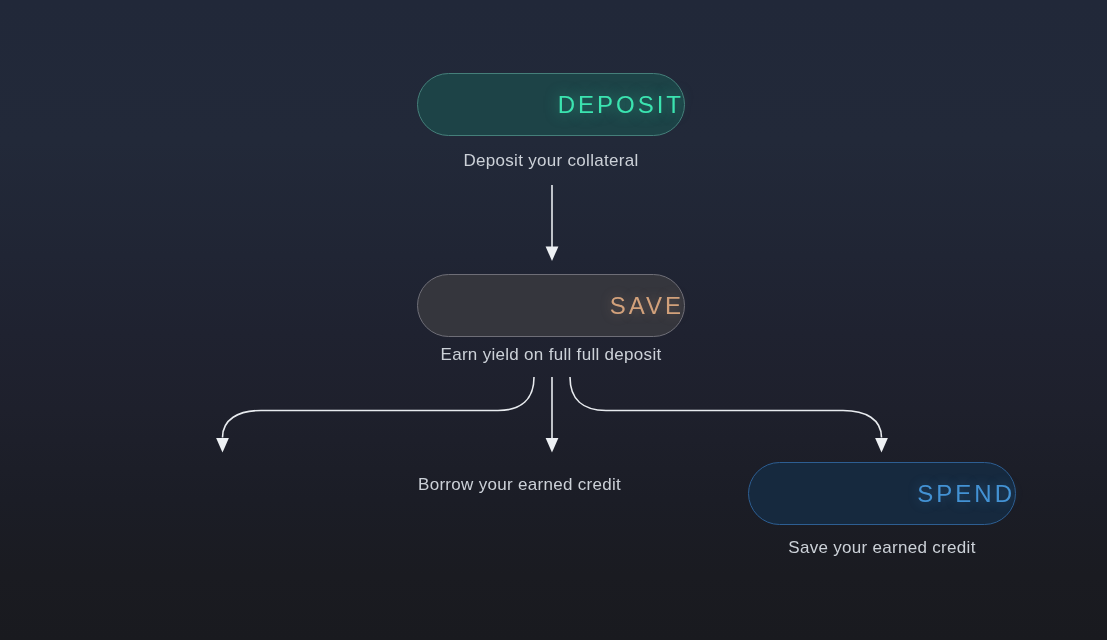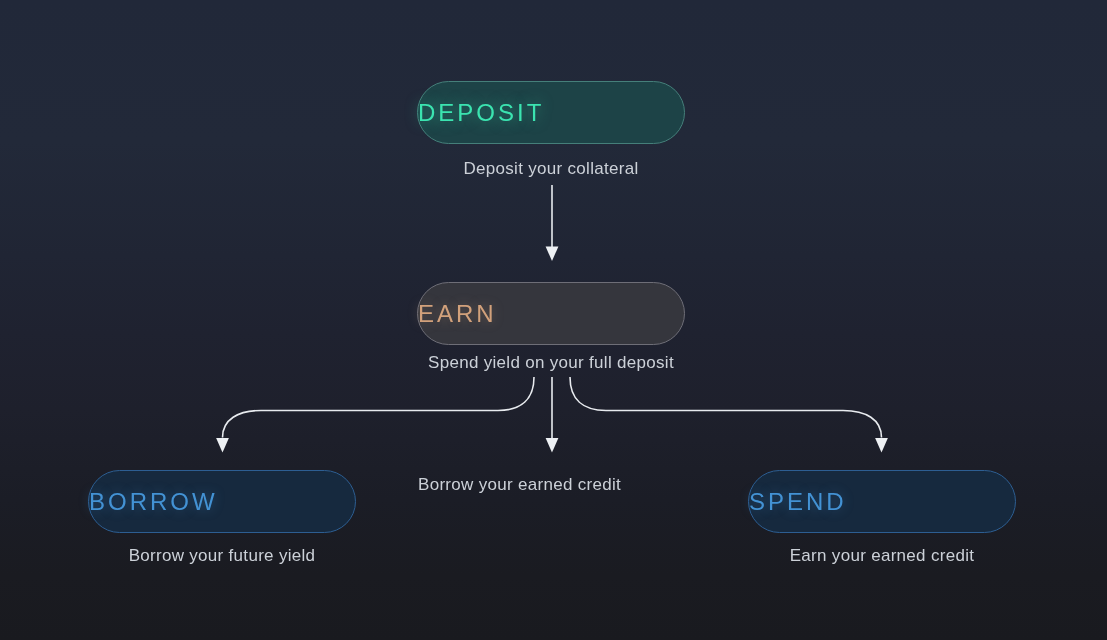--- a/index.html
+++ b/index.html
@@ -29,27 +29,26 @@
     display: flex;
     flex-direction: column;
     align-items: center;
   }
   .pill {
     width: 266px;
     height: 61px;
     border-radius: 32px;
     display: flex;
     align-items: center;
-    justify-content: flex-start;
+    justify-content: flex-end;
     font-size: 24px;
     font-weight: 500;
     letter-spacing: 3px;
     box-sizing: content-box;
     cursor: pointer;
-    margin-top: 8px;
   }
   .pill-deposit {
     background: #1d4347;
     border: 1.5px solid #457f7a;
     color: #3be4b0;
     text-shadow: 0 0 14px rgba(59, 228, 176, 0.5);
   }
   .pill-earn {
     background: #35363d;
     border: 1.5px solid #6e6e77;
@@ -117,36 +116,30 @@
 
   <div class="node" style="left:417px; top:73px;">
     <div class="pill pill-deposit">
       <span>DEPOSIT</span>
     </div>
     <div class="caption caption-deposit">Deposit your collateral</div>
   </div>
 
   <div class="node" style="left:417px; top:274px;">
     <div class="pill pill-earn">
-      <span>EARN</span>
+      <span>SAVE</span>
     </div>
-    <div class="caption caption-earn">Spend yield on your full deposit</div>
+    <div class="caption caption-earn">Earn yield on full full deposit</div>
   </div>
 
-  <div class="node" style="left:88px; top:462px;">
-    <div class="pill pill-blue">
-      <span>BORROW</span>
-    </div>
-    <div class="caption caption-bottom">Borrow your future yield</div>
-  </div>
 
   <div class="node" style="left:418px; top:462px;">
     <div class="caption caption-bottom">Borrow your earned credit</div>
   </div>
 
   <div class="node" style="left:748px; top:462px;">
     <div class="pill pill-blue">
       <span>SPEND</span>
     </div>
-    <div class="caption caption-bottom">Earn your earned credit</div>
+    <div class="caption caption-bottom">Save your earned credit</div>
   </div>
 
 </div>
 
 </body></html>

